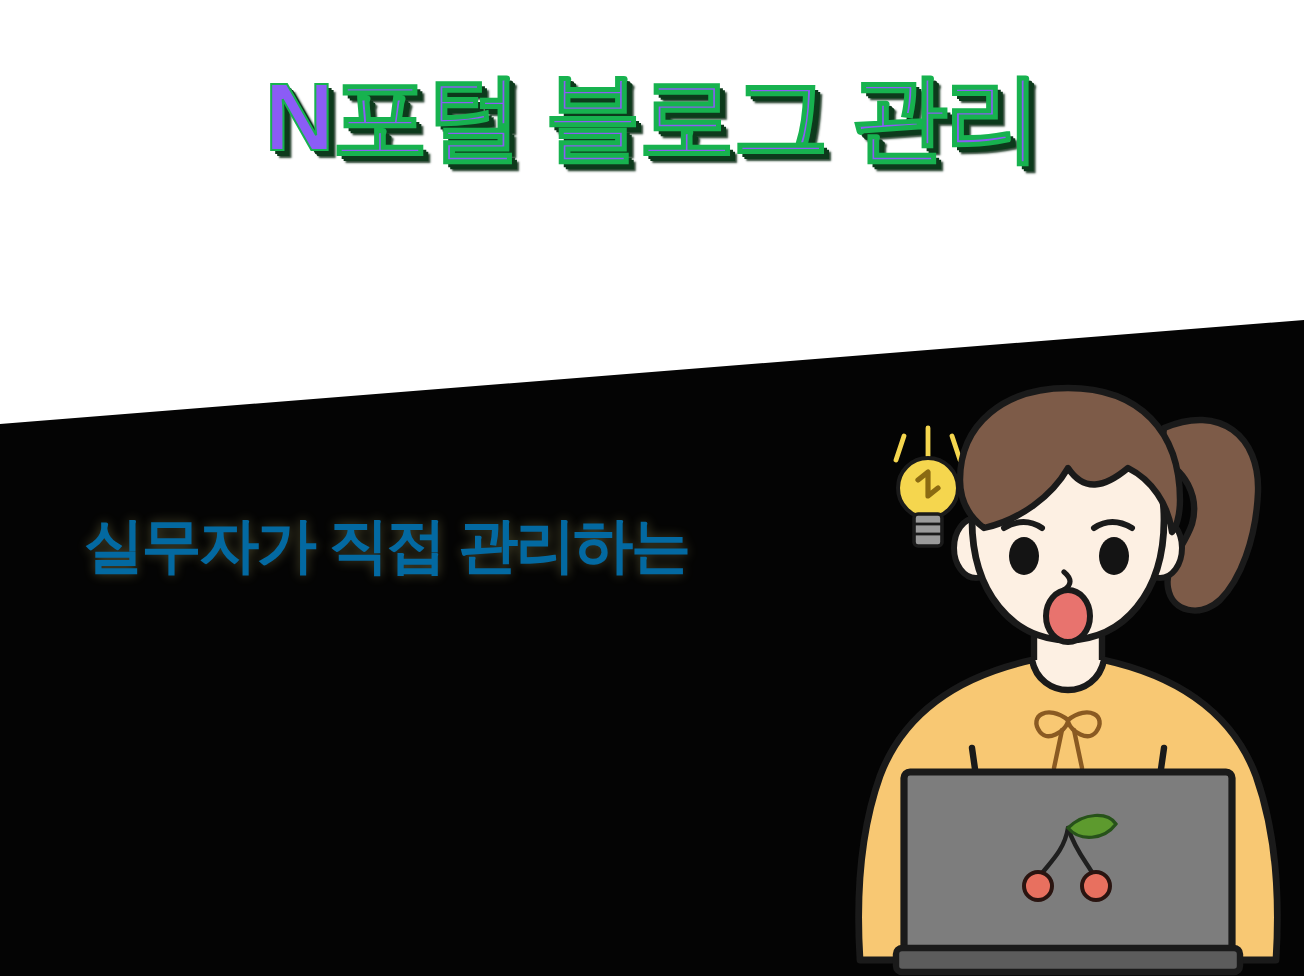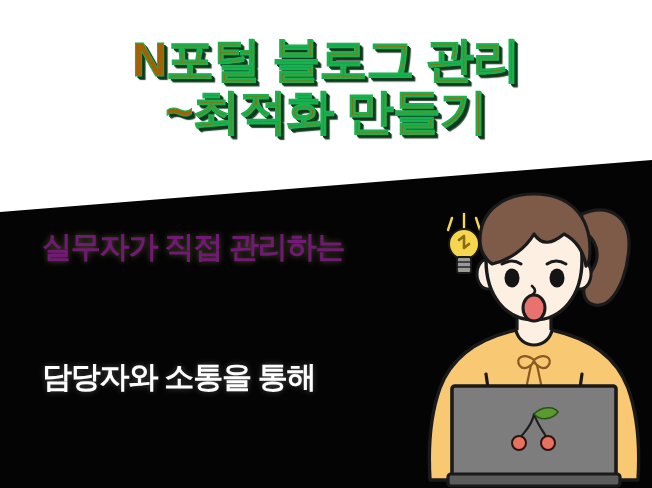--- a/index.html
+++ b/index.html
@@ -37,21 +37,21 @@
   .headline {
     position: absolute;
     left: 0;
     top: 36px;
     width: 652px;
     text-align: center;
     line-height: 0.99;
     letter-spacing: -1px;
     font-weight: 900;
     font-size: 48px;
-    color: #a16207;
+    color: #8b5cf6;
     text-shadow:
        2px 2px 0 #0d3a1c,
        3px 3px 0 #0d3a1c,
        4px 4px 1px rgba(8,40,18,0.85);
     -webkit-text-stroke: 1px #17b24f;
     user-select: none;
   }
   .headline .line2 {
     display: block;
     margin-top: 4px;
@@ -65,22 +65,23 @@
     font-size: 30px;
     line-height: 1.28;
     letter-spacing: -1.2px;
     white-space: nowrap;
     user-select: none;
   }
   .copy-a { top: 228px; }
   .copy-b { top: 358px; }
   .ln-yellow {
     display: block;
-    color: #701a75;
+    color: #0369a1;
     text-shadow: 0 0 6px rgba(245,234,138,0.30);
+    margin-top: 27px;
   }
   .ln-white {
     display: block;
     color: #ffffff;
     text-shadow: 0 0 6px rgba(255,255,255,0.28);
   }
 
   
   .illus {
     position: absolute;
@@ -94,29 +95,27 @@
 </head>
 <body>
 
 <div id="poster">
 
   <div class="bg-white"></div>
   <div class="bg-black"></div>
 
   <div class="headline">
     <span class="line1">N포털 블로그 관리</span>
-    <span class="line2">~최적화 만들기</span>
   </div>
 
   <div class="copy copy-a">
     <span class="ln-yellow">실무자가 직접 관리하는</span>
   </div>
 
   <div class="copy copy-b">
-    <span class="ln-white">담당자와 소통을 통해</span>
   </div>
 
   <div class="illus">
     <svg width="238" height="310" viewBox="0 0 238 310" xmlns="http://www.w3.org/2000/svg">
 
       <g>
         <line x1="38" y1="40" x2="34" y2="52" stroke="#f5d64e" stroke-width="2.4" stroke-linecap="round"></line>
         <line x1="50" y1="36" x2="50" y2="50" stroke="#f5d64e" stroke-width="2.4" stroke-linecap="round"></line>
         <line x1="62" y1="40" x2="66" y2="52" stroke="#f5d64e" stroke-width="2.4" stroke-linecap="round"></line>
         <circle cx="50" cy="66" r="15" fill="#f5d64e" stroke="#1a1a1a" stroke-width="2"></circle>

